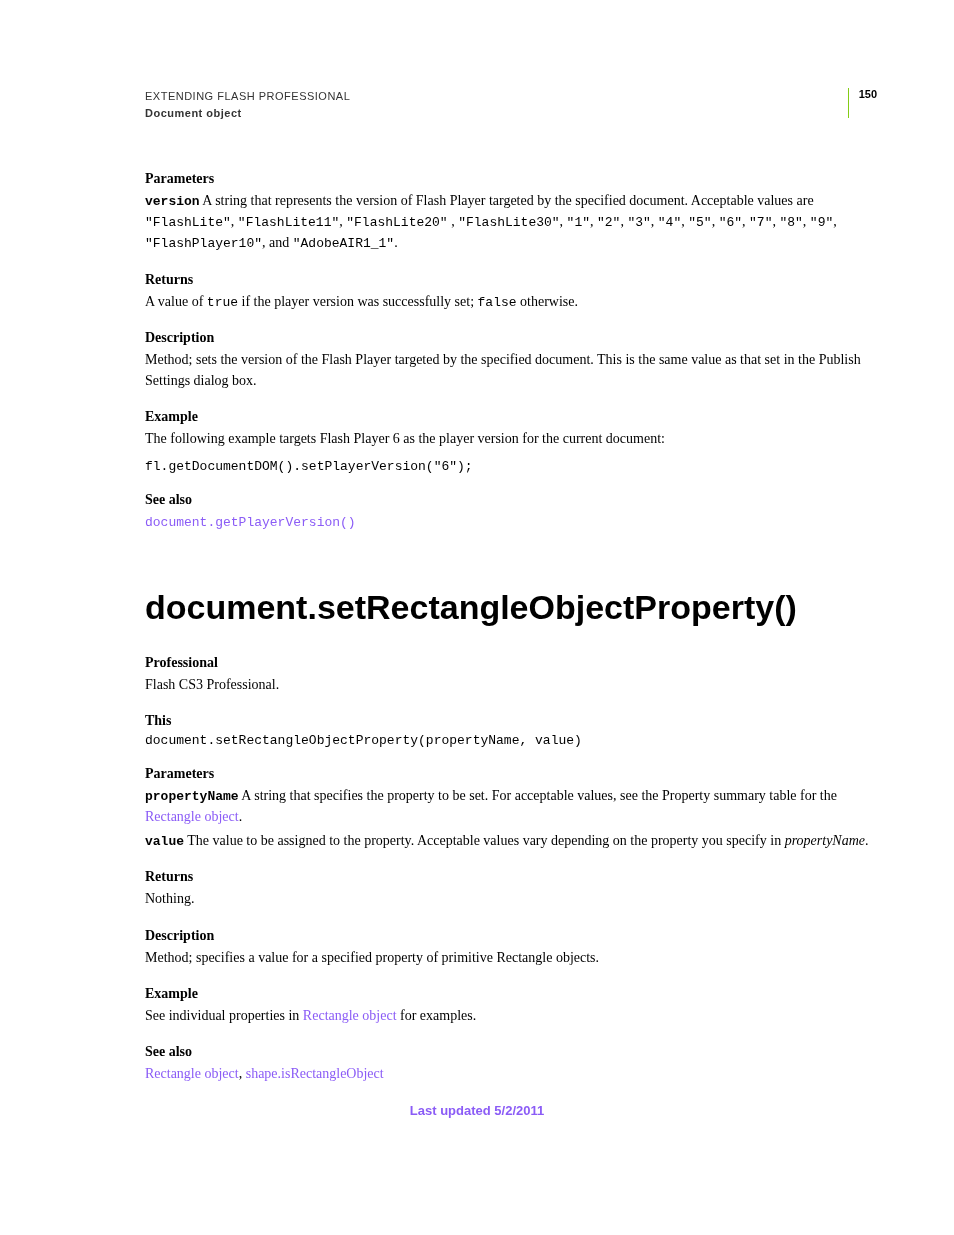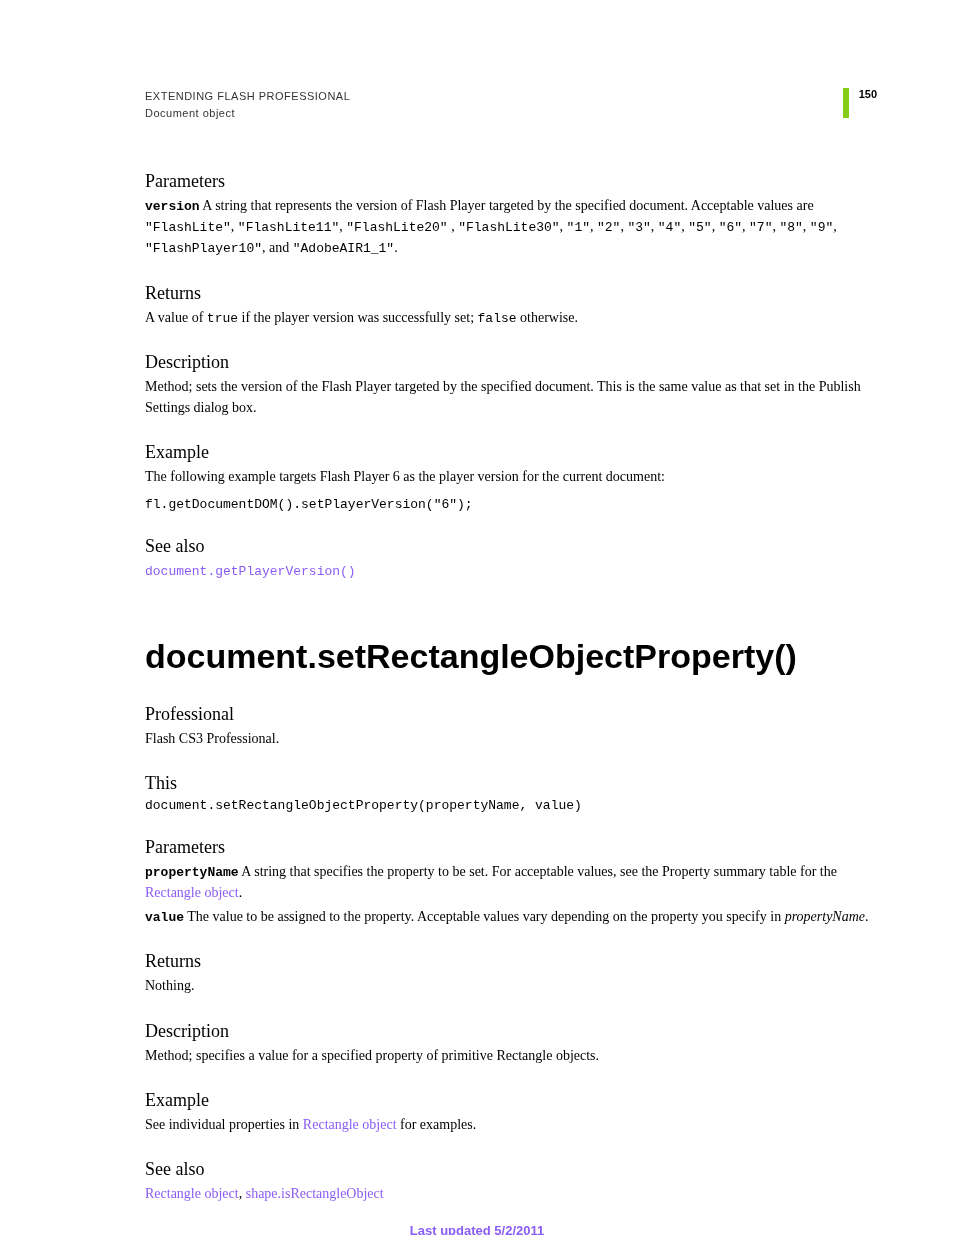--- a/index.html
+++ b/index.html
@@ -22,33 +22,33 @@
   }
   .header-left {
     flex: 1;
     font-family: "Myriad Pro", "Helvetica Neue", Arial, sans-serif;
     font-size: 11px;
     letter-spacing: 0.5px;
     color: #333;
     line-height: 1.5;
   }
   .header-left .line1 { font-weight: 400; }
-  .header-left .line2 { font-weight: 400; }
+  .header-left .line2 { font-weight: 700; }
   .header-right {
     font-family: "Myriad Pro", "Helvetica Neue", Arial, sans-serif;
     font-size: 11px;
     font-weight: 700;
-    border-left: 6px solid #84cc16;
+    border-left: 1px solid #84cc16;
     padding-left: 10px;
     padding-bottom: 18px;
   }
   .section-h {
-    font-weight: 400;
-    font-size: 18px;
-    margin-top: 24px;
+    font-weight: 700;
+    font-size: 14px;
+    margin-top: 18px;
     margin-bottom: 4px;
   }
   .body-text {
     font-size: 14px;
     line-height: 1.45;
     margin: 0 0 3px 0;
   }
   code, .mono {
     font-family: "Courier New", Courier, monospace;
     font-size: 13px;

